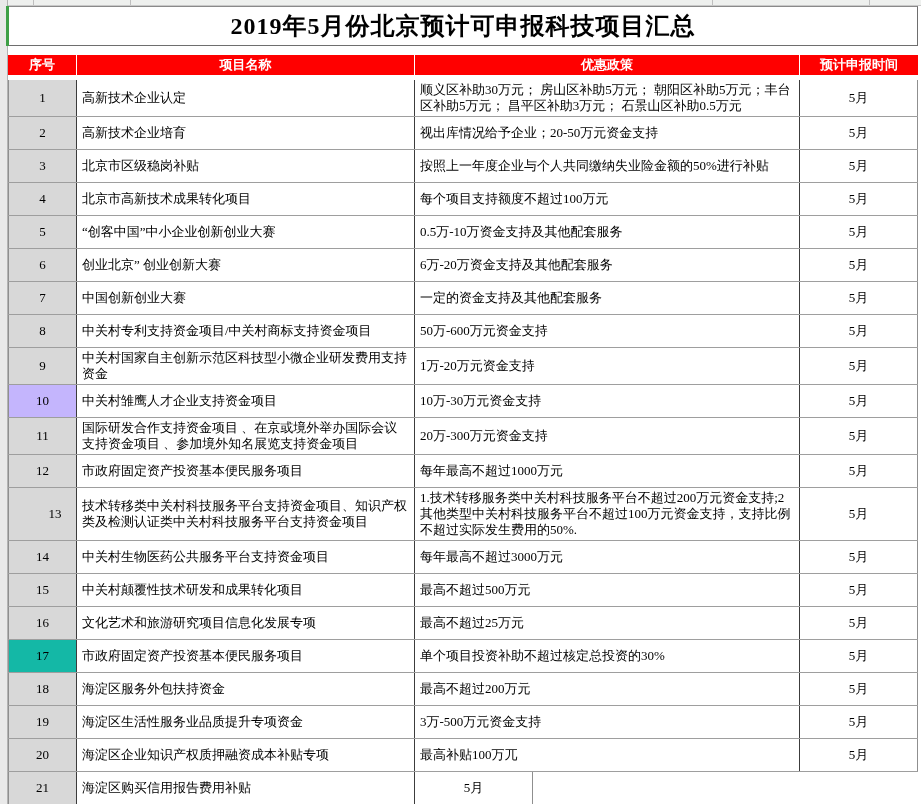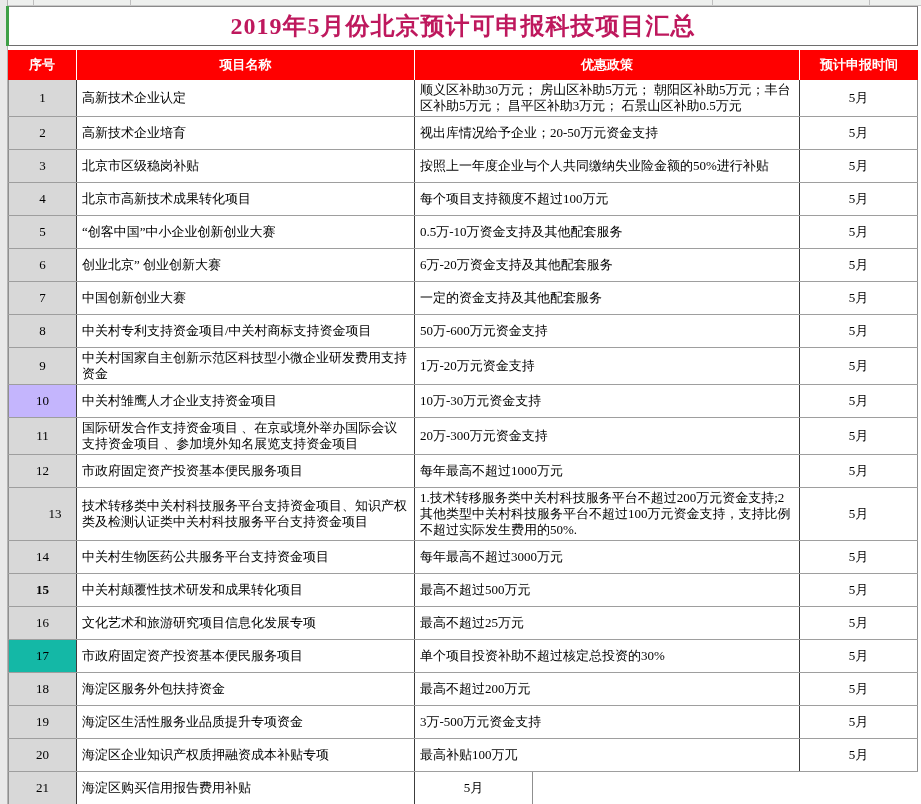--- a/index.html
+++ b/index.html
@@ -44,21 +44,21 @@
     font-size:13px;line-height:16px;
     display:flex;align-items:center;
     padding:2px 5px;
     word-break:break-all;
   }
   .c-seq {width:69px; justify-content:center;text-align:center;padding:2px 2px;}
   .c-name{width:338px;}
   .c-pol {width:385px;}
   .c-time{width:118px;justify-content:center;text-align:center;}
   
-  .hdr{height:30px;}
+  .hdr{height:30px;align-items:center;}
   .hdr .cell{
     color:#fff;font-weight:bold;font-size:13px;
     justify-content:center;text-align:center;
     border-right:1px solid #fff;
     font-family:"Liberation Sans","DejaVu Sans",sans-serif;
   }
   .hdr .cell:last-child{border-right:none;}
   
   .drow{min-height:33px;border-bottom:1px solid #9e9e9e;}
   .drow .c-seq{border-right:1px solid #3c3c3c;border-left:1px solid #8f8f8f;}
@@ -77,21 +77,21 @@
     <div class="gl" style="left:25px"></div>
     <div class="gl" style="left:122px"></div>
     <div class="gl" style="left:704px"></div>
     <div class="gl" style="left:861px"></div>
   </div>
 
   <div class="content">
 
     <div class="title-row">
       <div class="green-bar" style="background: rgb(63, 160, 71);"></div>
-      <span class="title-text" style="color: #be185d;">2019年5月份北京预计可申报科技项目汇总</span>
+      <span class="title-text" style="color: #000000;">2019年5月份北京预计可申报科技项目汇总</span>
     </div>
 
     <div class="title-gap"></div>
 
     <div class="tbl">
       <div class="row hdr">
         <div class="cell c-seq" style="background: rgb(255, 0, 0);">序号</div>
         <div class="cell c-name" style="background: rgb(255, 0, 0);">项目名称</div>
         <div class="cell c-pol" style="background: rgb(255, 0, 0);">优惠政策</div>
         <div class="cell c-time" style="background: rgb(255, 0, 0);">预计申报时间</div>
@@ -175,21 +175,21 @@
             <div class="cell c-pol">1.技术转移服务类中关村科技服务平台不超过200万元资金支持;2其他类型中关村科技服务平台不超过100万元资金支持，支持比例不超过实际发生费用的50%.</div>
             <div class="cell c-time">5月</div>
           </div>
           <div class="row drow">
             <div class="cell c-seq" style="background: rgb(216, 216, 216);">14</div>
             <div class="cell c-name">中关村生物医药公共服务平台支持资金项目</div>
             <div class="cell c-pol">每年最高不超过3000万元</div>
             <div class="cell c-time">5月</div>
           </div>
           <div class="row drow">
-            <div class="cell c-seq" style="background: rgb(216, 216, 216); font-weight: bold;">15</div>
+            <div class="cell c-seq" style="background: rgb(216, 216, 216);">15</div>
             <div class="cell c-name">中关村颠覆性技术研发和成果转化项目</div>
             <div class="cell c-pol">最高不超过500万元</div>
             <div class="cell c-time">5月</div>
           </div>
           <div class="row drow">
             <div class="cell c-seq" style="background: rgb(216, 216, 216);">16</div>
             <div class="cell c-name">文化艺术和旅游研究项目信息化发展专项</div>
             <div class="cell c-pol">最高不超过25万元</div>
             <div class="cell c-time">5月</div>
           </div>

